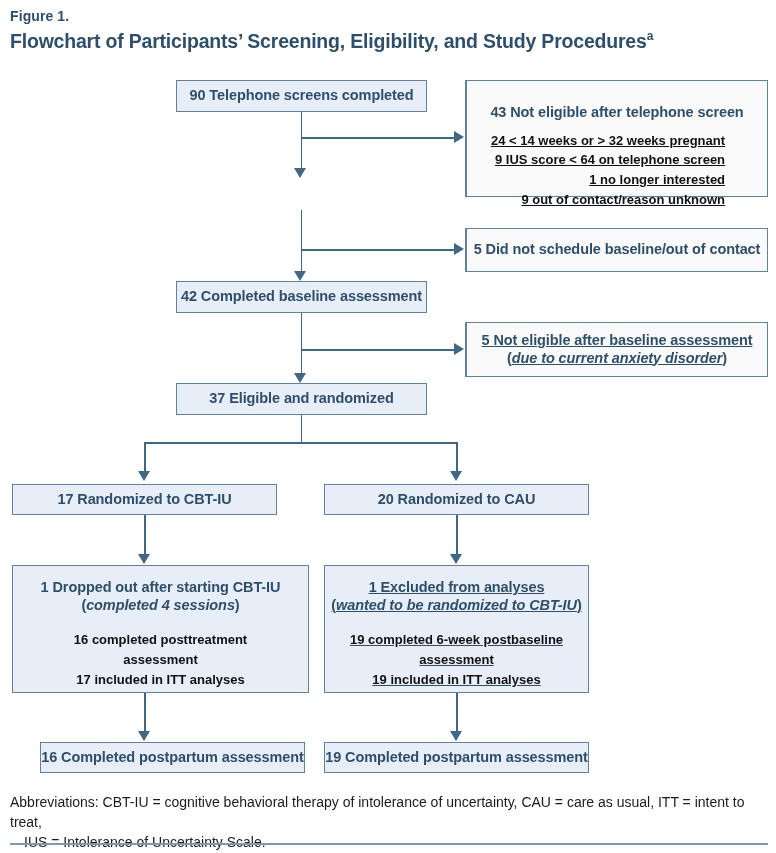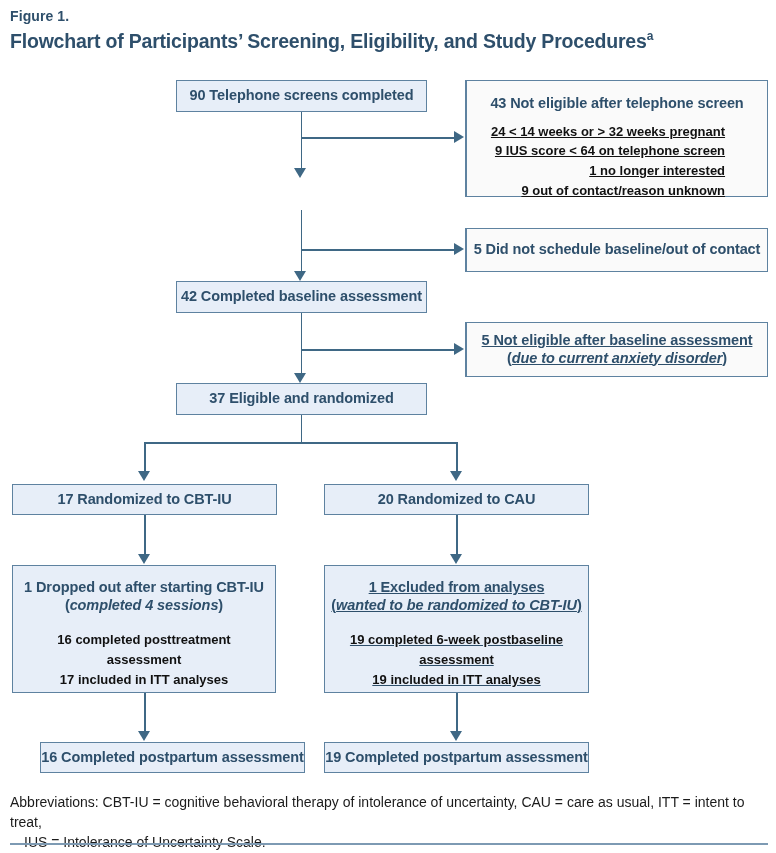--- a/index.html
+++ b/index.html
@@ -149,21 +149,21 @@
 
 
   <div class="node blue" style="left:176px; top:281px; width:251px; height:32px;">
     <div class="headline">42 Completed baseline assessment</div>
   </div>
 
   <div class="node blue" style="left:176px; top:383px; width:251px; height:32px;">
     <div class="headline">37 Eligible and randomized</div>
   </div>
 
-  <div class="node white" style="left:465px; top:80px; width:303px; height:117px; justify-content:flex-start; padding-top:14px;">
+  <div class="node white" style="left:465px; top:80px; width:303px; height:117px; justify-content:flex-start; padding-top:23px;">
     <div class="headline">43 Not eligible after telephone screen</div>
     <div class="sub-list right-align" style="margin-top:9px; padding-right:18px;text-decoration:underline;">
       <div>24 &lt; 14 weeks or &gt; 32 weeks pregnant</div>
       <div>9 IUS score &lt; 64 on telephone screen</div>
       <div>1 no longer interested</div>
       <div>9 out of contact/reason unknown</div>
     </div>
   </div>
 
   <div class="node white" style="left:465px; top:228px; width:303px; height:44px;">
@@ -176,21 +176,21 @@
   </div>
 
   <div class="node blue" style="left:12px; top:484px; width:265px; height:31px;">
     <div class="headline">17 Randomized to CBT-IU</div>
   </div>
 
   <div class="node blue" style="left:324px; top:484px; width:265px; height:31px;">
     <div class="headline">20 Randomized to CAU</div>
   </div>
 
-  <div class="node blue" style="left:12px; top:565px; width:264px; height:128px; justify-content:flex-start; padding-top:13px;">
+  <div class="node blue" style="left:12px; top:565px; width:297px; height:128px; justify-content:flex-start; padding-top:13px;">
     <div class="headline">1 Dropped out after starting CBT-IU</div>
     <div class="headline"><span>(</span><span class="ital">completed 4 sessions</span><span>)</span></div>
     <div class="sub-list" style="margin-top:16px;">
       <div>16 completed posttreatment</div>
       <div>assessment</div>
       <div>17 included in ITT analyses</div>
     </div>
   </div>
 
   <div class="node blue" style="left:324px; top:565px; width:265px; height:128px; justify-content:flex-start; padding-top:13px;text-decoration:underline;">

